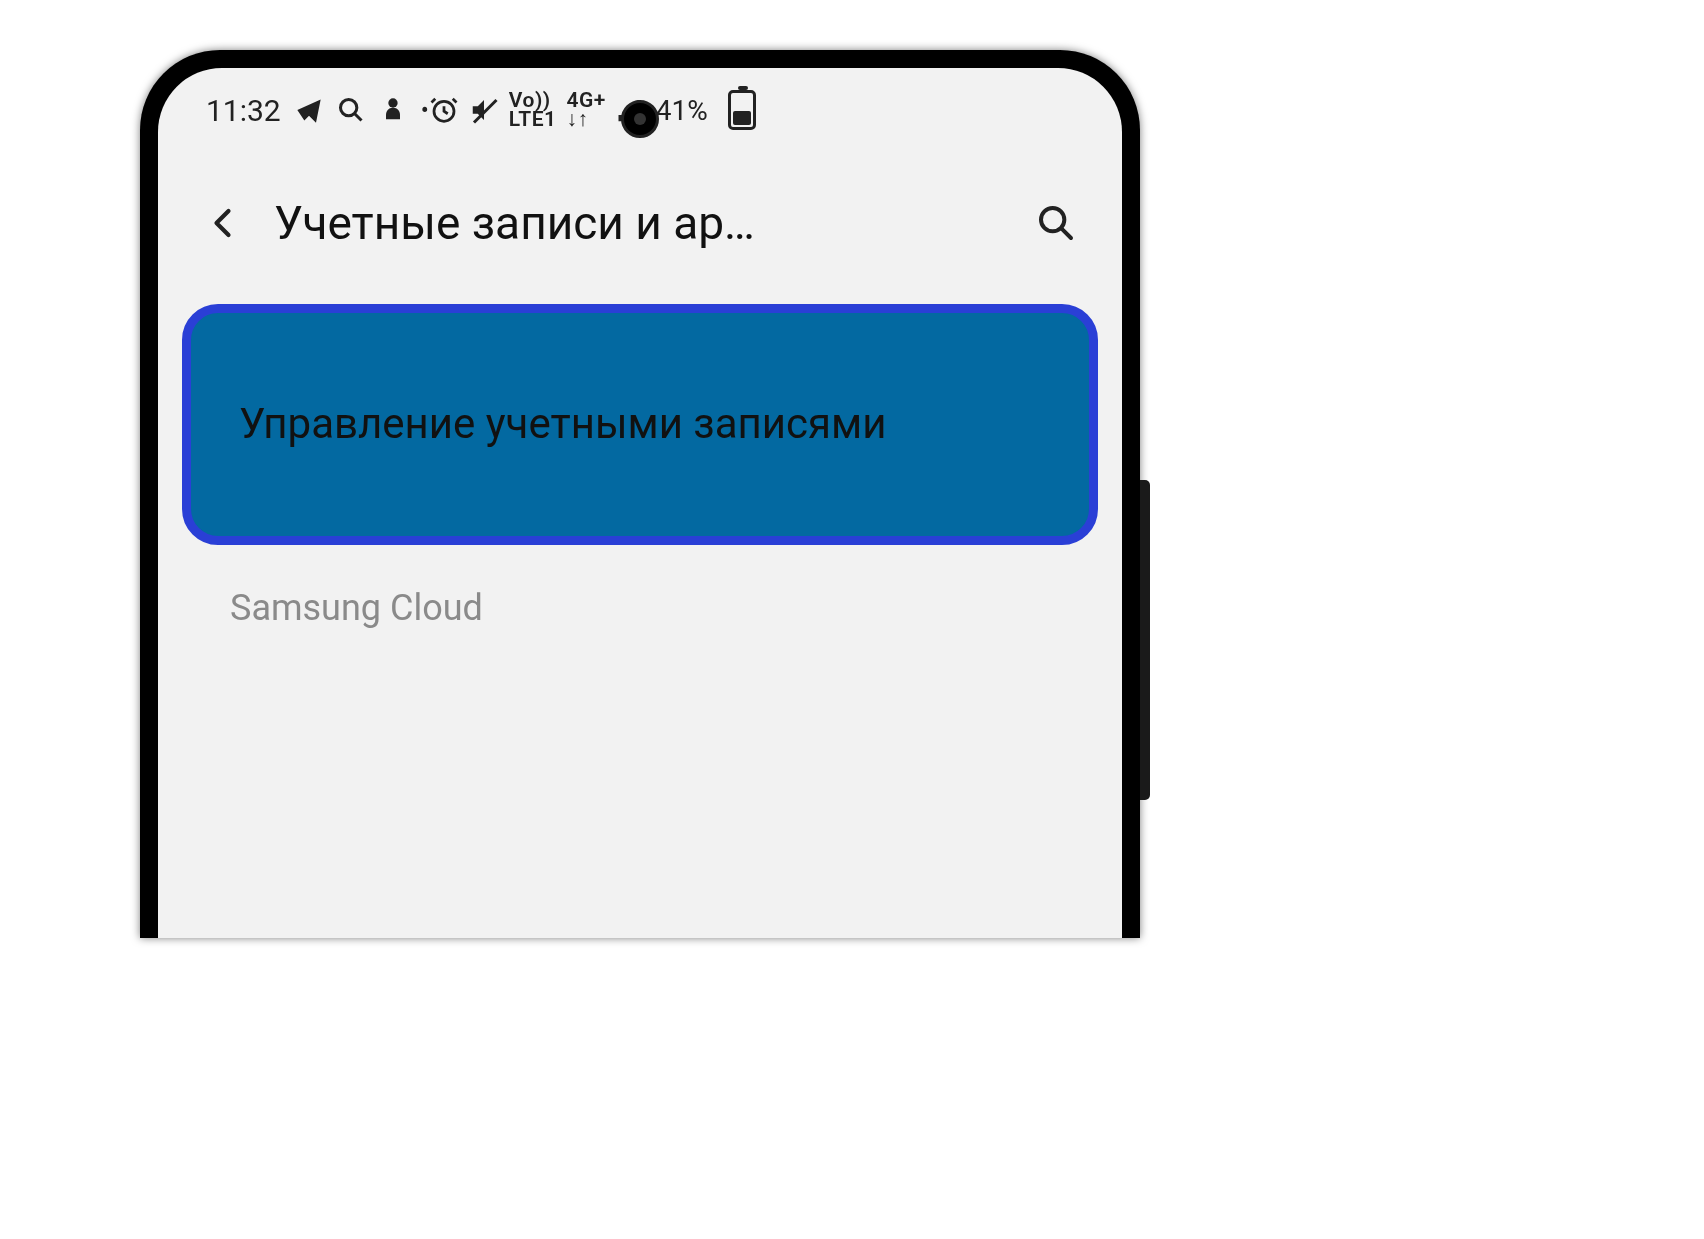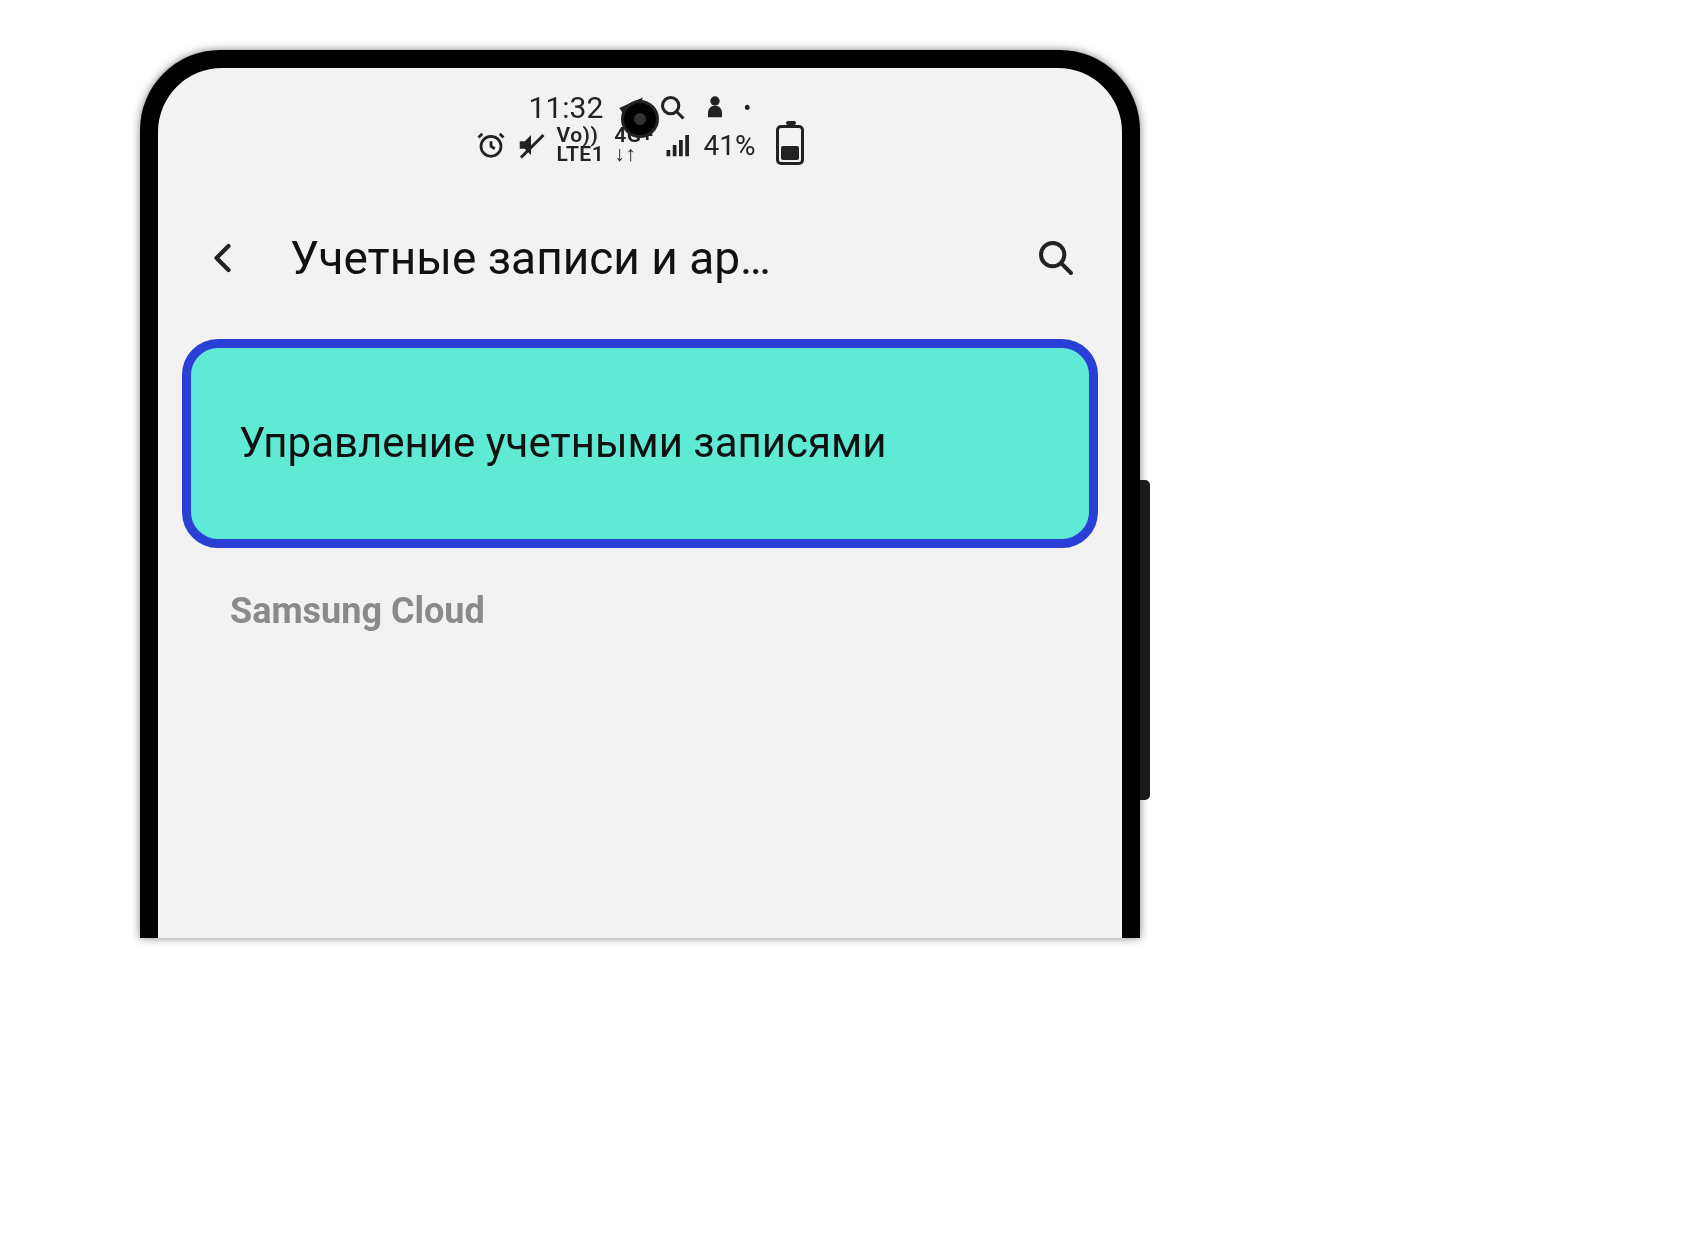--- a/index.html
+++ b/index.html
@@ -40,21 +40,20 @@
   }
   
   .status-bar {
     display: flex;
     justify-content: flex-start;
     align-items: center;
     padding: 22px 48px 12px 48px;
     font-size: 30px;
     font-weight: 400;
     color: #222;
-    flex-direction: column;
   }
   .status-left {
     display: flex;
     align-items: center;
     gap: 14px;
   }
   .status-right {
     display: flex;
     align-items: center;
     gap: 10px;
@@ -115,58 +114,58 @@
     position: absolute;
     bottom: 2px; left: 2px; right: 2px;
     height: 41%;
     background: #222;
     border-radius: 2px;
   }
   
   .app-bar {
     display: flex;
     align-items: center;
-    gap: 44px;
+    gap: 28px;
     padding: 54px 44px 54px 44px;
   }
   .app-title {
     flex: 1;
     font-size: 46px;
     color: #111;
     white-space: nowrap;
     overflow: hidden;
     text-overflow: ellipsis;
   }
   .icon-btn {
     display: inline-flex;
     align-items: center;
     justify-content: center;
     width: 44px;
     height: 44px;
     color: #222;
   }
   
   .card {
-    background: #5eead4;
+    background: #0369a1;
     margin: 0 30px;
     border-radius: 40px;
-    padding: 54px 48px;
+    padding: 70px 48px;
     font-size: 42px;
     color: #111;
     line-height: 1.3;
   }
   .card.highlighted {
     border: 9px solid #2a3fd6;
     border-radius: 36px;
     margin: 0 24px;
   }
   .section-header {
     font-size: 36px;
     color: #8a8a8a;
-    font-weight: 700;
+    font-weight: 400;
     padding: 42px 0 34px 72px;
   }
   .card-item {
     padding: 14px 0;
   }
   
   svg { display: block; }
 </style>
 </head>
 <body>

